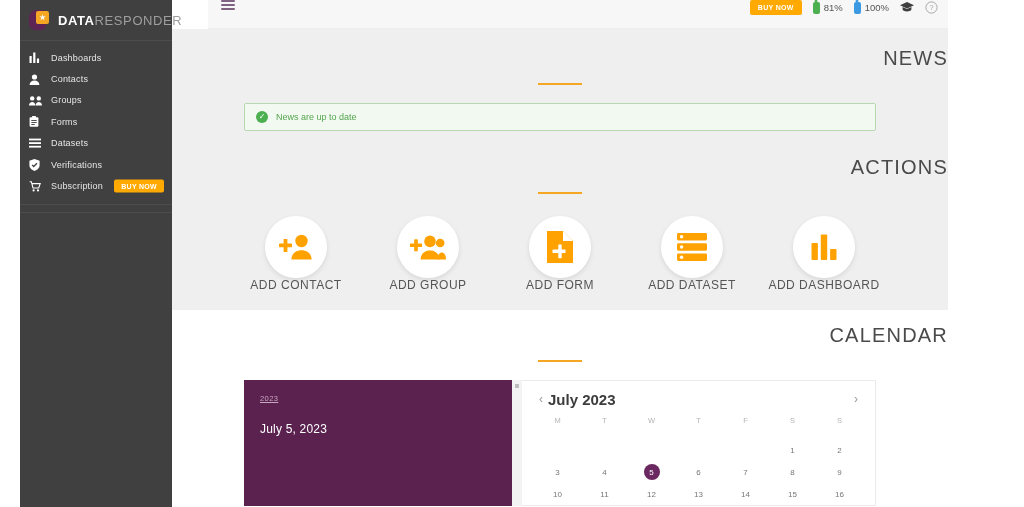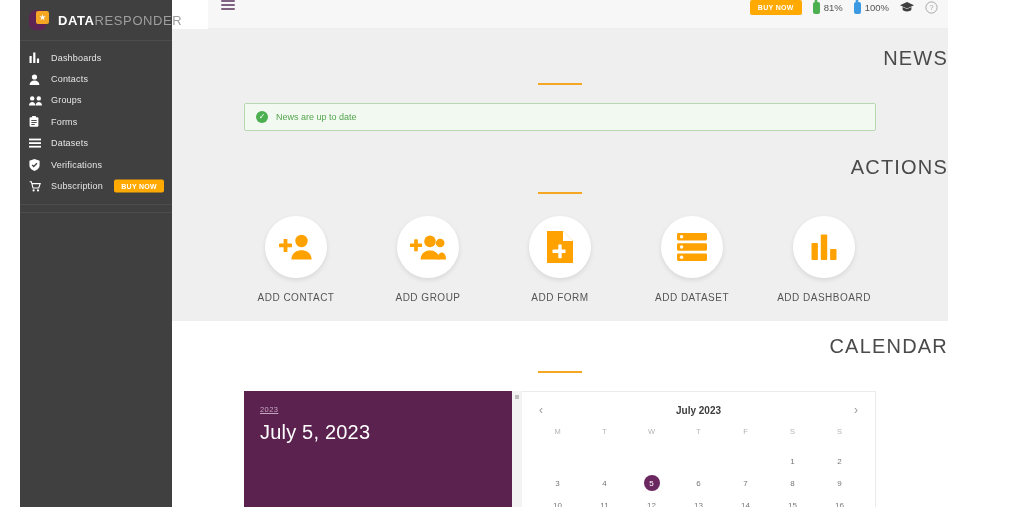--- a/index.html
+++ b/index.html
@@ -123,49 +123,49 @@
     display:flex; justify-content:space-around; align-items:flex-start;
     padding:22px 58px 0 58px;
   }
   .action { width:120px; text-align:center; cursor:pointer; }
   .action .circle {
     width:62px; height:62px; border-radius:50%; background:#ffffff;
     margin:0 auto; display:flex; align-items:center; justify-content:center;
     box-shadow:0 2px 5px rgba(0,0,0,.10);
   }
   .action .lbl {
-    margin-top:14px; font-size:10px; color:#555555; letter-spacing:.5px;
+    font-size:12px; color:#555555; letter-spacing:.5px;
   }
 
   
   .cal-body { display:flex; padding:18px 72px 0 72px; align-items:stretch; }
   .cal-hero {
     width:268px; background:#5b2250; color:#ffffff; padding:14px 16px;
     flex:0 0 268px; min-height:123px;
   }
   .cal-hero .yr { font-size:7.5px; color:#c7a6c1; letter-spacing:.4px;text-decoration:underline; }
-  .cal-hero .dt { font-size:20px; margin-top:7px; letter-spacing:.2px; }
+  .cal-hero .dt { font-size:12px; margin-top:19px; letter-spacing:.2px; }
   .cal-mini-scroll {
     width:10px; flex:0 0 10px; background:#f3f3f3; position:relative;
   }
   .cal-mini-scroll::after{
     content:""; position:absolute; top:4px; left:3px; width:4px; height:4px;
     background:#bdbdbd;
   }
   .cal-grid-wrap {
     flex:1 1 auto; background:#ffffff; border:1px solid #ebebeb; border-left:none;
     padding:9px 12px 0 12px;
   }
   .cal-head { display:flex; align-items:center; height:18px; }
   .cal-nav {
     width:14px; text-align:center; color:#9b9b9b; font-size:12px; cursor:pointer;
     line-height:1;
   }
   .cal-month {
-    flex:1 1 auto; text-align:center; font-size:10px; color:#3c3c3c; font-weight:bold;
+    flex:1 1 auto; font-size:15px; color:#3c3c3c; font-weight:bold;
   }
   table.cal { width:100%; border-collapse:collapse; margin-top:8px; }
   table.cal th {
     font-size:7.5px; color:#b4b4b4; font-weight:normal; padding-bottom:14px;
   }
   table.cal td {
     text-align:center; font-size:8px; color:#777777; height:22px; cursor:pointer;
   }
   table.cal td .daynum{
     display:inline-flex; align-items:center; justify-content:center;

